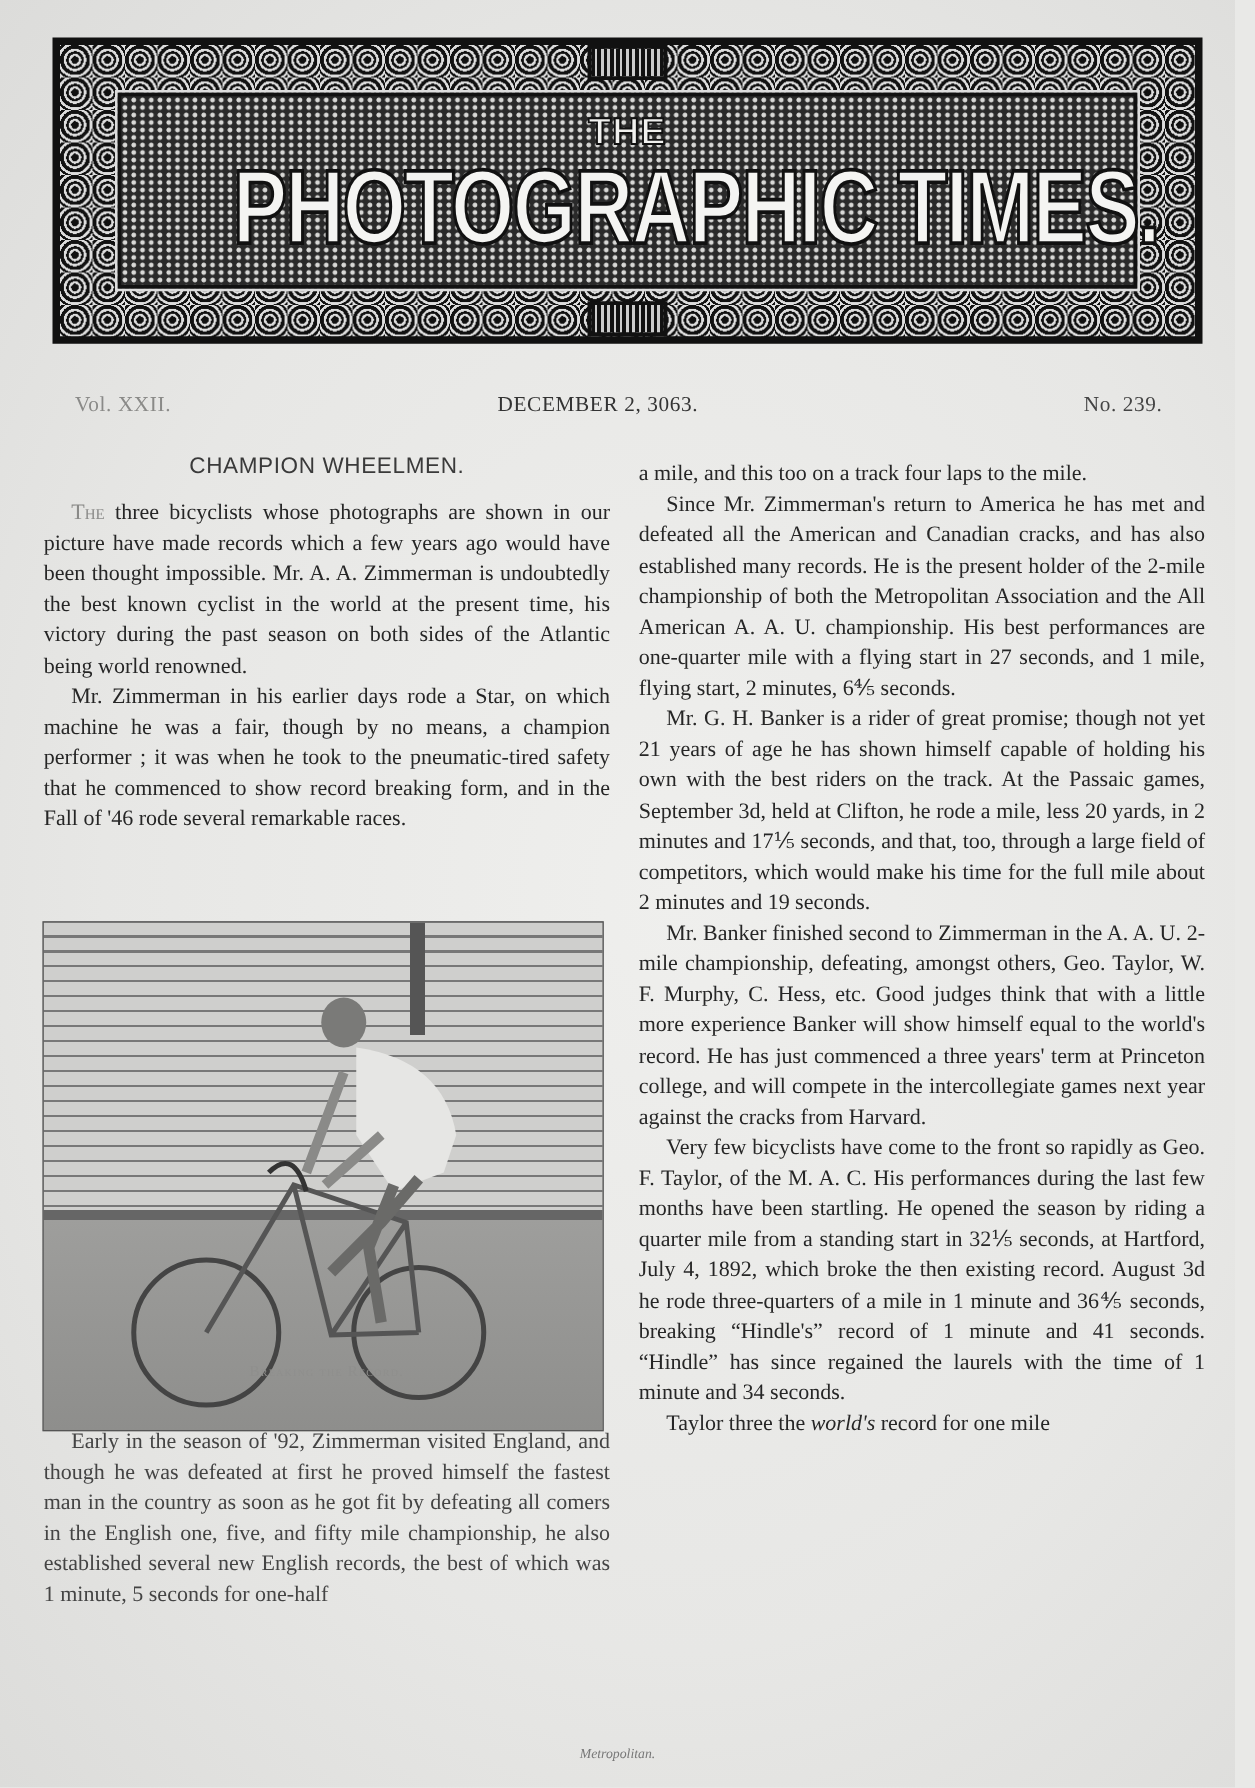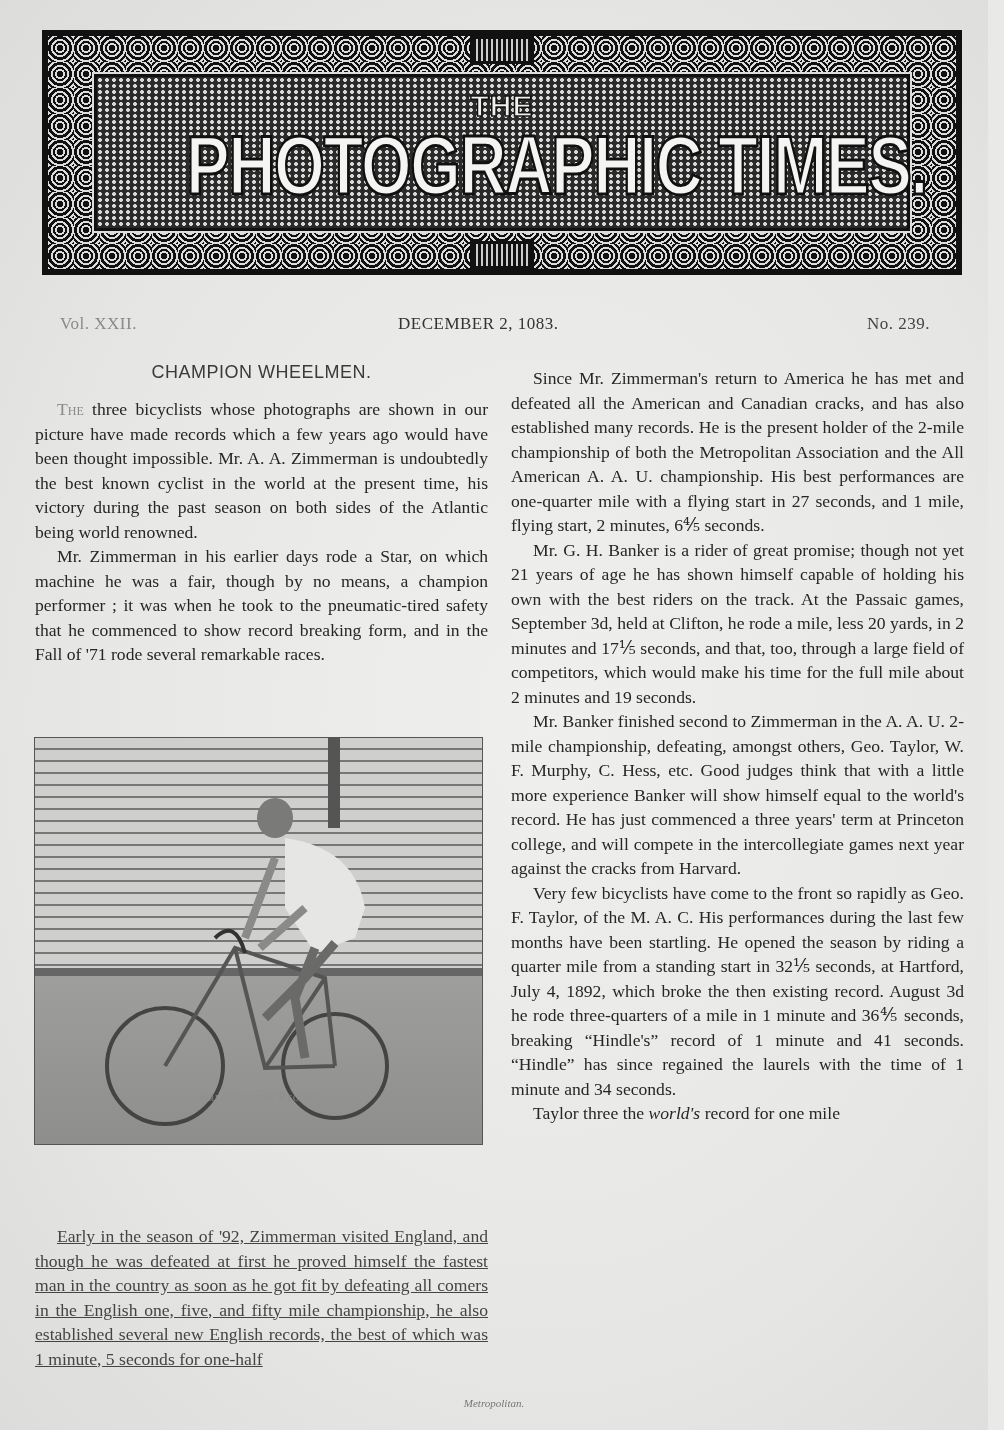--- a/index.html
+++ b/index.html
@@ -86,21 +86,21 @@
     .col-left { left: 35px; width: 453px; }
     .col-right { left: 511px; width: 453px; top: 366px; }
     .col-right p.cont { text-indent: 0; }
     .article-title {
       position: absolute; left: 35px; width: 453px; top: 362px;
       text-align: center;
       font-family: Liberation Sans, sans-serif;
       font-size: 18px; letter-spacing: 0.5px; color: #3a3a3a;
     }
     .left-top { top: 397px; }
-    .left-bottom { top: 1224px; color: #444; text-decoration: underline; }
+    .left-bottom { top: 1140px; color: #444; }
     .col-left .dropcap { font-variant: small-caps; color: #8a8a88; }
 
     
     .photo {
       position: absolute; left: 34px; top: 737px; width: 449px; height: 408px;
       border: 1px solid #555;
       box-sizing: border-box;
       overflow: hidden;
       background: #9b9b99;
     }
@@ -137,29 +137,29 @@
     <div class="mast-slot top"></div>
     <div class="mast-slot bottom"></div>
     <div class="mast-inner">
       <div class="mast-the">THE</div>
       <div class="mast-title">PHOTOGRAPHIC TIMES.</div>
     </div>
   </div>
 
   <div class="issue-line">
     <span class="vol">Vol. XXII.</span>
-    <span class="date">DECEMBER 2, 1083.</span>
+    <span class="date">DECEMBER 2, 3063.</span>
     <span class="num">No. 239.</span>
   </div>
 
   <div class="article-title">CHAMPION WHEELMEN.</div>
 
   <div class="col col-left left-top">
     <p><span class="dropcap">The</span> <span>three bicyclists whose photographs are shown in our picture have made records which a few years ago would have been thought impossible. Mr. A. A. Zimmerman is undoubtedly the best known cyclist in the world at the present time, his victory during the past season on both sides of the Atlantic being world renowned.</span></p>
-    <p>Mr. Zimmerman in his earlier days rode a Star, on which machine he was a fair, though by no means, a champion performer ; it was when he took to the pneumatic-tired safety that he commenced to show record breaking form, and in the Fall of '71 rode several remarkable races.</p>
+    <p>Mr. Zimmerman in his earlier days rode a Star, on which machine he was a fair, though by no means, a champion performer ; it was when he took to the pneumatic-tired safety that he commenced to show record breaking form, and in the Fall of '46 rode several remarkable races.</p>
   </div>
 
   <div class="photo">
     <div class="wall"></div>
     <div class="post"></div>
     <div class="ground"></div>
     <svg width="449" height="408" viewBox="0 0 449 408">
       <circle cx="130" cy="328" r="58" fill="none" stroke="#444" stroke-width="4"></circle>
       <circle cx="300" cy="328" r="52" fill="none" stroke="#444" stroke-width="4"></circle>
       <path d="M130 328 L200 210 L290 240 L300 328 M200 210 L230 330 L300 328 M230 330 L290 240" fill="none" stroke="#555" stroke-width="4"></path>
@@ -170,20 +170,21 @@
       <path d="M280 210 L260 260 L270 320 M300 205 L270 240 L230 280" stroke="#6a6a68" stroke-width="9" fill="none"></path>
     </svg>
   </div>
   <div class="caption">Breaking the Record.</div>
 
   <div class="col col-left left-bottom">
     <p>Early in the season of '92, Zimmerman visited England, and though he was defeated at first he proved himself the fastest man in the country as soon as he got fit by defeating all comers in the English one, five, and fifty mile championship, he also established several new English records, the best of which was 1 minute, 5 seconds for one-half</p>
   </div>
 
   <div class="col col-right">
+    <p class="cont">a mile, and this too on a track four laps to the mile.</p>
     <p>Since Mr. Zimmerman's return to America he has met and defeated all the American and Canadian cracks, and has also established many records. He is the present holder of the 2-mile championship of both the Metropolitan Association and the All American A. A. U. championship. His best performances are one-quarter mile with a flying start in 27 seconds, and 1 mile, flying start, 2 minutes, 6⅘ seconds.</p>
     <p>Mr. G. H. Banker is a rider of great promise; though not yet 21 years of age he has shown himself capable of holding his own with the best riders on the track. At the Passaic games, September 3d, held at Clifton, he rode a mile, less 20 yards, in 2 minutes and 17⅕ seconds, and that, too, through a large field of competitors, which would make his time for the full mile about 2 minutes and 19 seconds.</p>
     <p>Mr. Banker finished second to Zimmerman in the A. A. U. 2-mile championship, defeating, amongst others, Geo. Taylor, W. F. Murphy, C. Hess, etc. Good judges think that with a little more experience Banker will show himself equal to the world's record. He has just commenced a three years' term at Princeton college, and will compete in the intercollegiate games next year against the cracks from Harvard.</p>
     <p>Very few bicyclists have come to the front so rapidly as Geo. F. Taylor, of the M. A. C. His performances during the last few months have been startling. He opened the season by riding a quarter mile from a standing start in 32⅕ seconds, at Hartford, July 4, 1892, which broke the then existing record. August 3d he rode three-quarters of a mile in 1 minute and 36⅘ seconds, breaking “Hindle's” record of 1 minute and 41 seconds. “Hindle” has since regained the laurels with the time of 1 minute and 34 seconds.</p>
     <p><span>Taylor three the</span> <em class="ital">world's</em> <span>record for one mile</span></p>
   </div>
 
   <div class="footer">Metropolitan.</div>
 </div>
 

